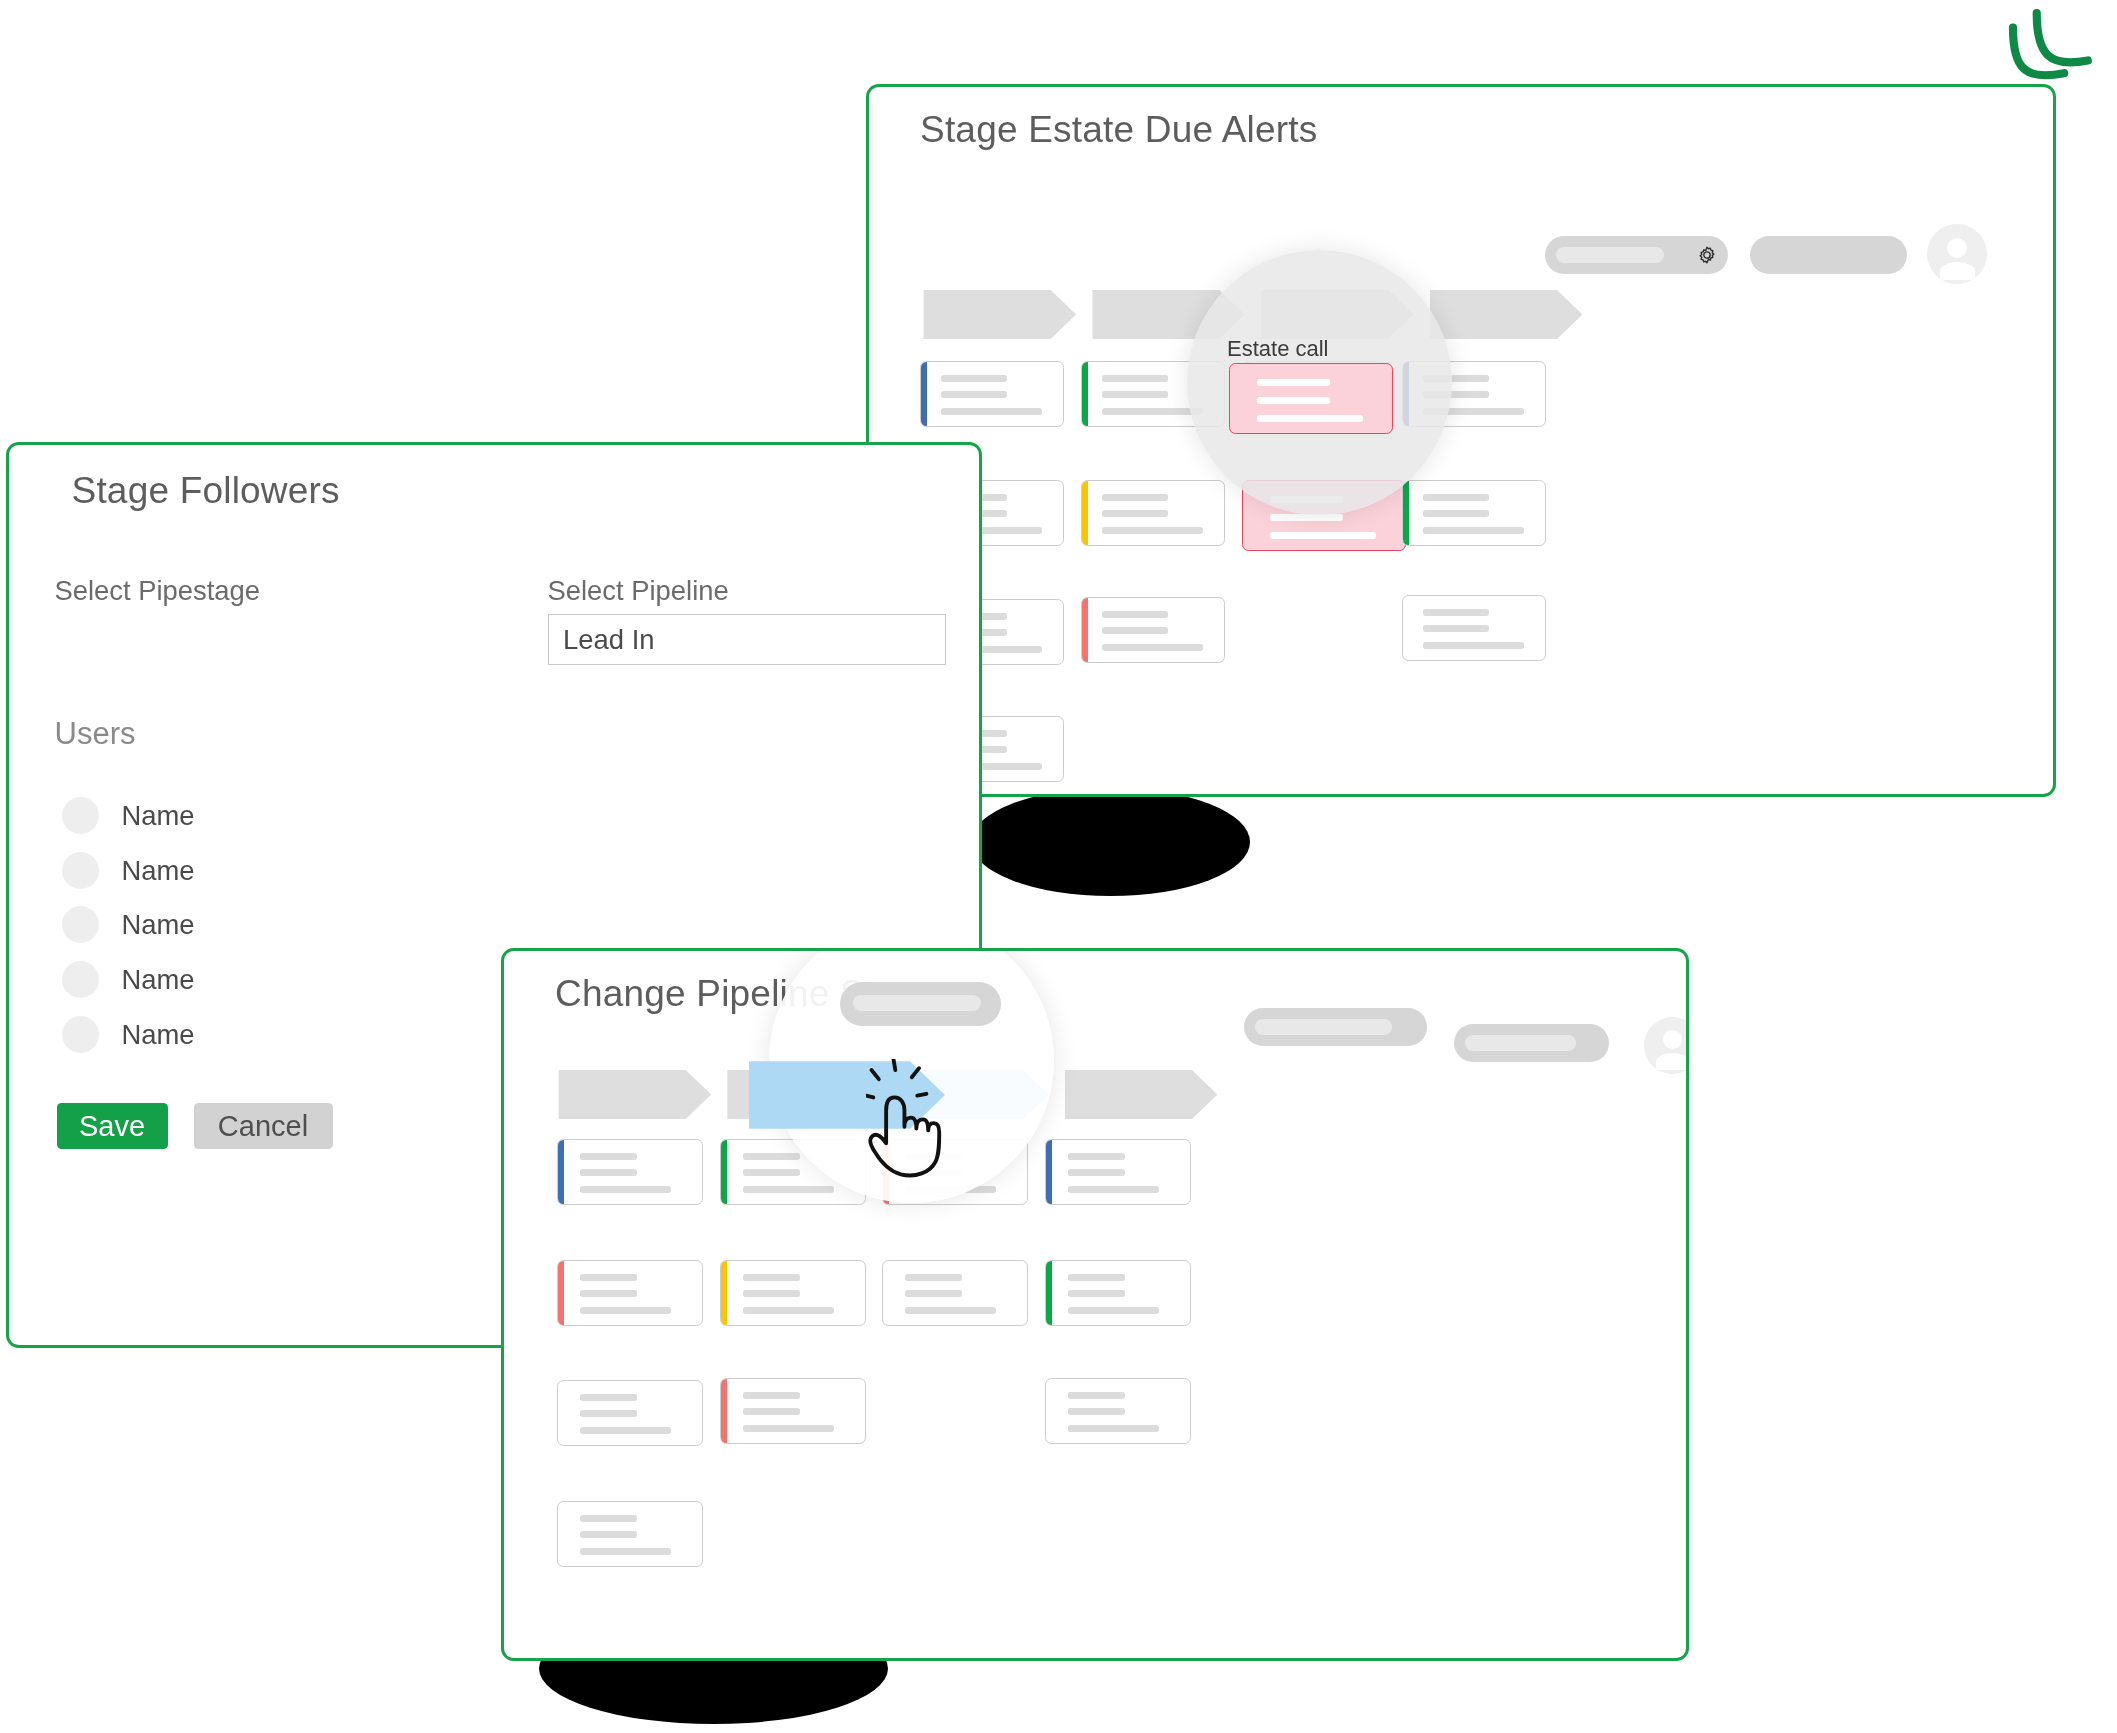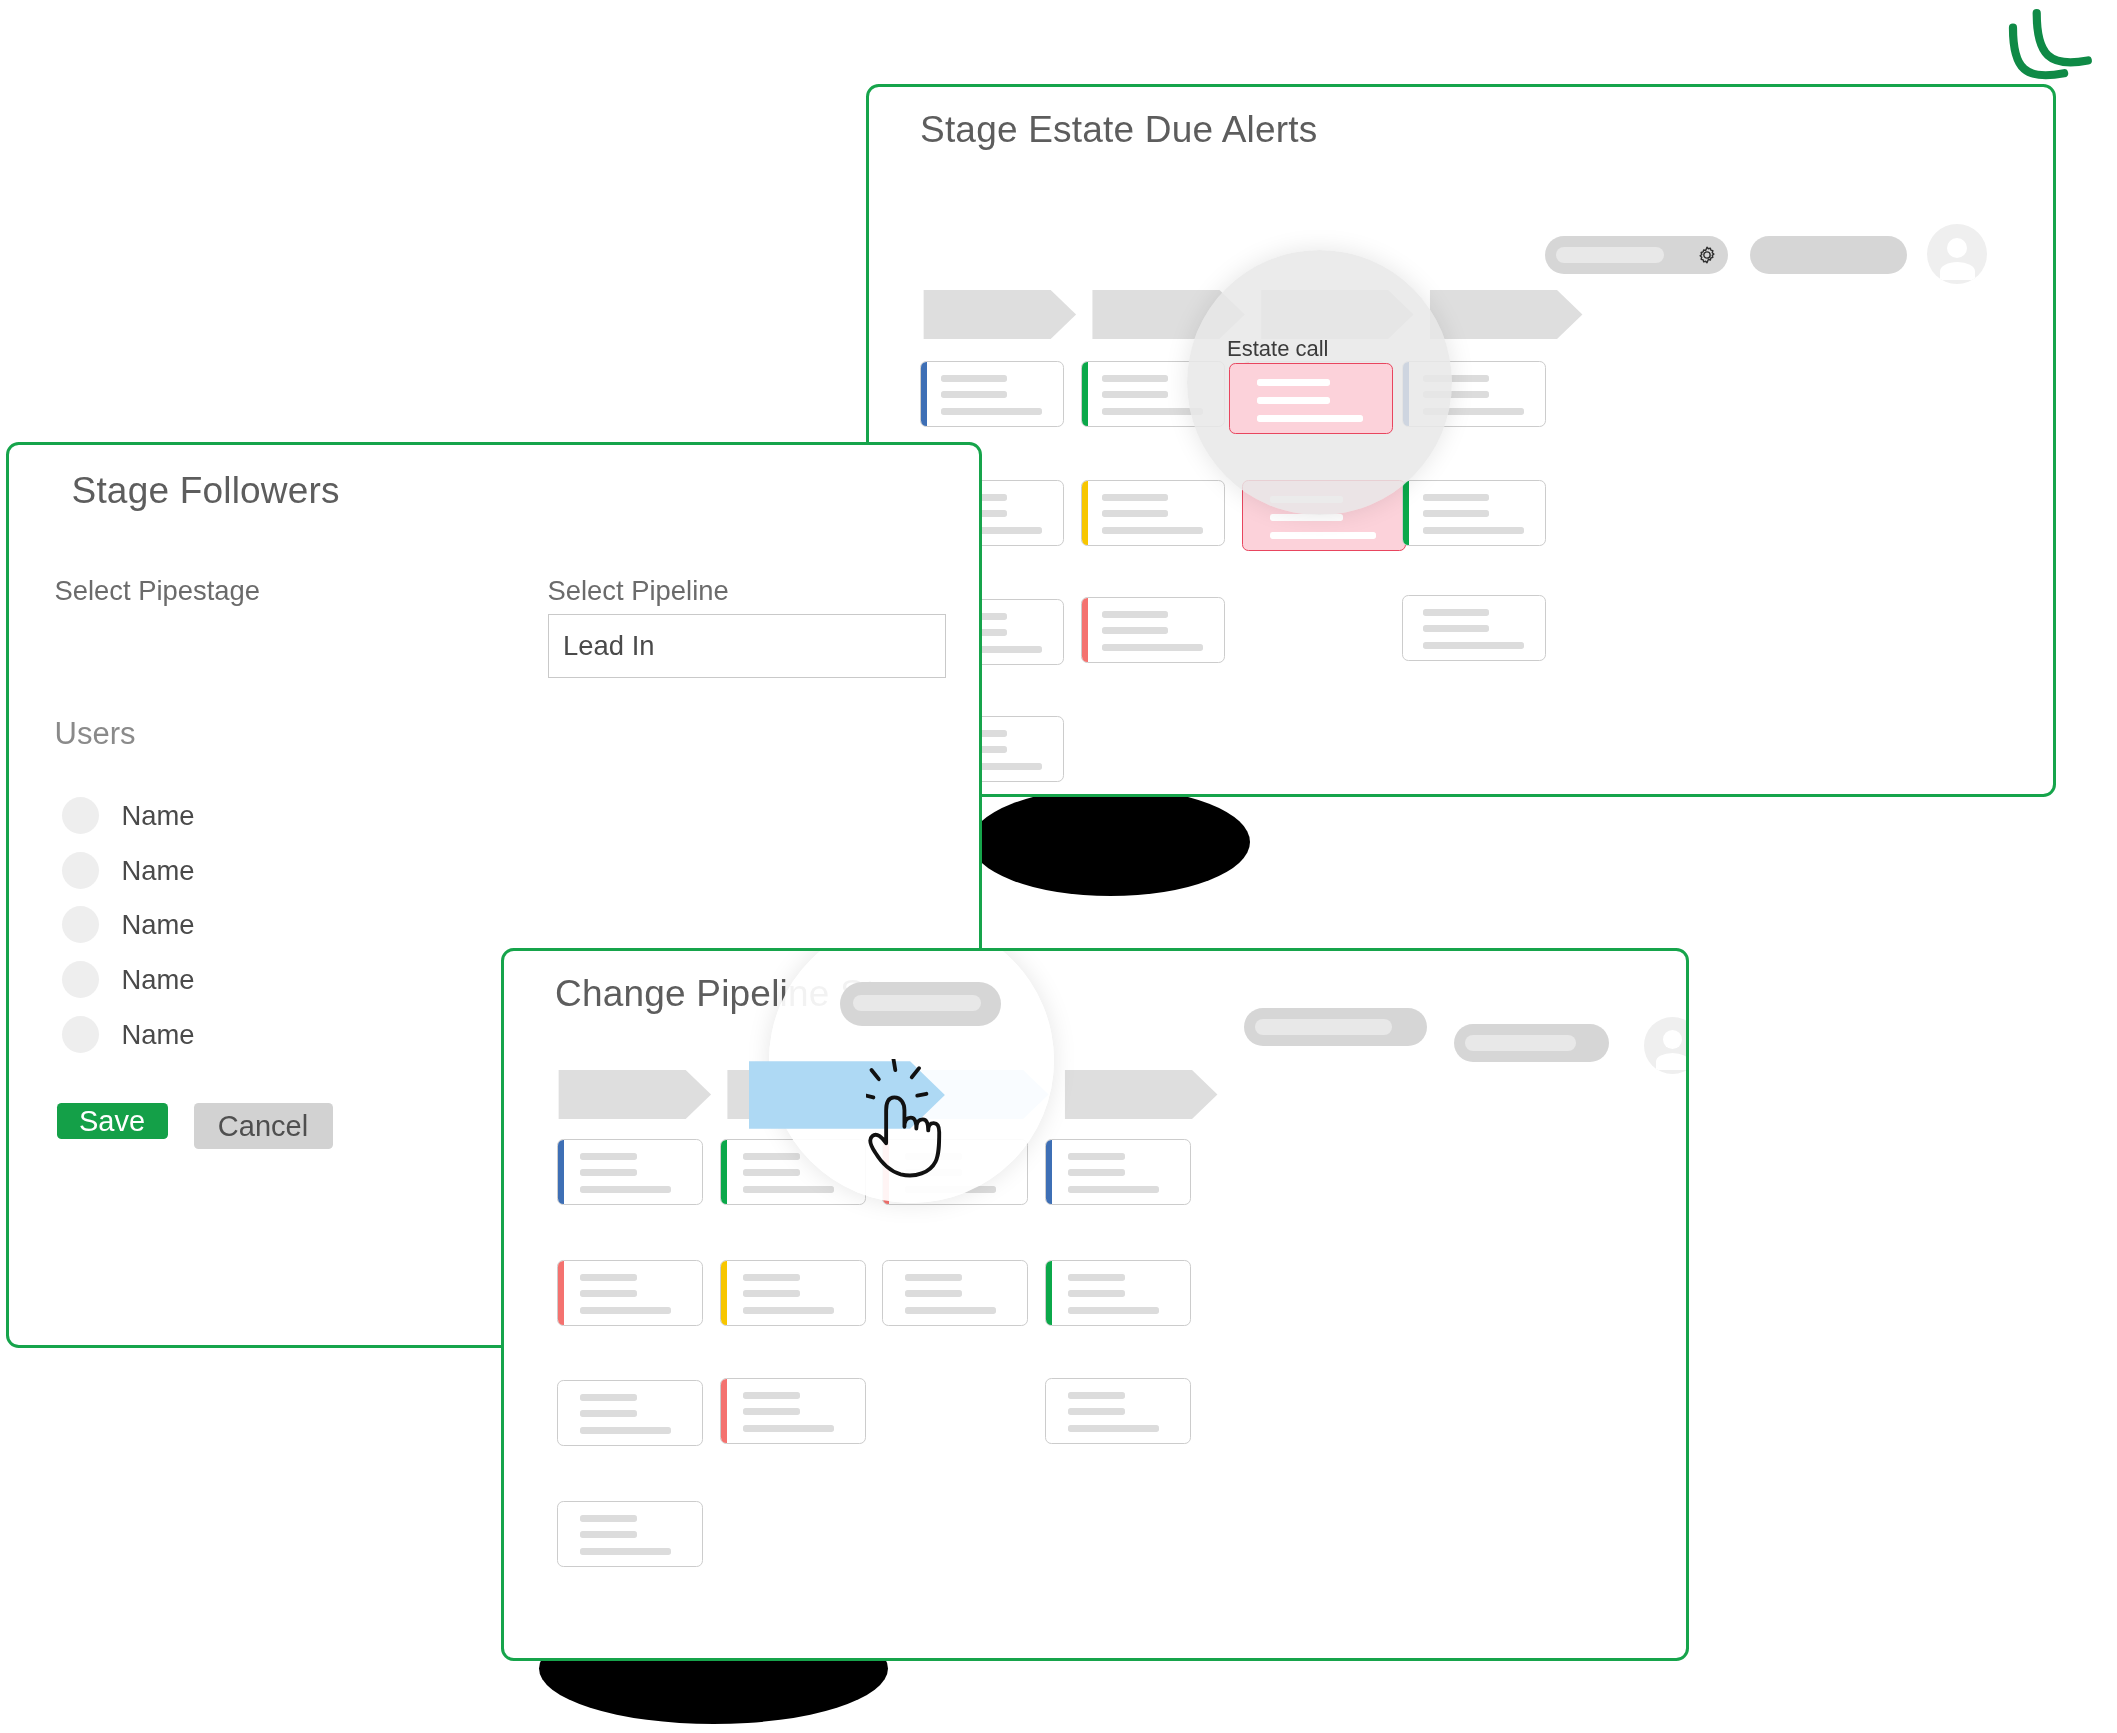--- a/index.html
+++ b/index.html
@@ -295,21 +295,21 @@
   </div>
 
   <div class="panel" style="left:5.5px;top:442px;width:976px;height:906px;">
     <div class="panel-inner">
 
       <div class="panel-title" style="left:63px;top:25px;font-size:37px;">Stage Followers</div>
 
       <div class="form-label" style="left:46px;top:130px;font-size:27.4px;">Select Pipestage</div>
 
       <div class="form-label" style="left:539px;top:130px;font-size:27.4px;">Select Pipeline</div>
-      <div class="field" style="left:539px;top:169px;width:398px;height:64px;">
+      <div class="field" style="left:539px;top:169px;width:398px;height:51px;">
         <div class="val" style="font-size:27.4px;">Lead In</div>
       </div>
 
       <div class="section-head" style="left:46px;top:271px;font-size:31px;">Users</div>
 
       <div class="user-row" style="left:53px;top:352px;width:292px;height:38px;">
         <div class="dot"></div>
         <div class="nm" style="font-size:27.4px;">Name</div>
       </div>
       <div class="user-row" style="left:53px;top:407px;width:292px;height:38px;">
@@ -322,21 +322,21 @@
       </div>
       <div class="user-row" style="left:53px;top:516px;width:292px;height:38px;">
         <div class="dot"></div>
         <div class="nm" style="font-size:27.4px;">Name</div>
       </div>
       <div class="user-row" style="left:53px;top:571px;width:292px;height:38px;">
         <div class="dot"></div>
         <div class="nm" style="font-size:27.4px;">Name</div>
       </div>
 
-      <button class="btn btn-save" style="left:48px;top:658px;width:111px;height:36px;font-size:29px;">Save</button>
+      <button class="btn btn-save" style="left:48px;top:658px;width:111px;height:46px;font-size:29px;">Save</button>
       <button class="btn btn-cancel" style="left:185px;top:658px;width:139px;height:46px;font-size:29px;">Cancel</button>
 
     </div>
   </div>
 
   <div class="blob" style="left:539px;top:1613px;width:349px;height:111px;"></div>
 
   <div class="panel" style="left:501px;top:948px;width:1188px;height:713px;">
     <div class="panel-inner">
 

